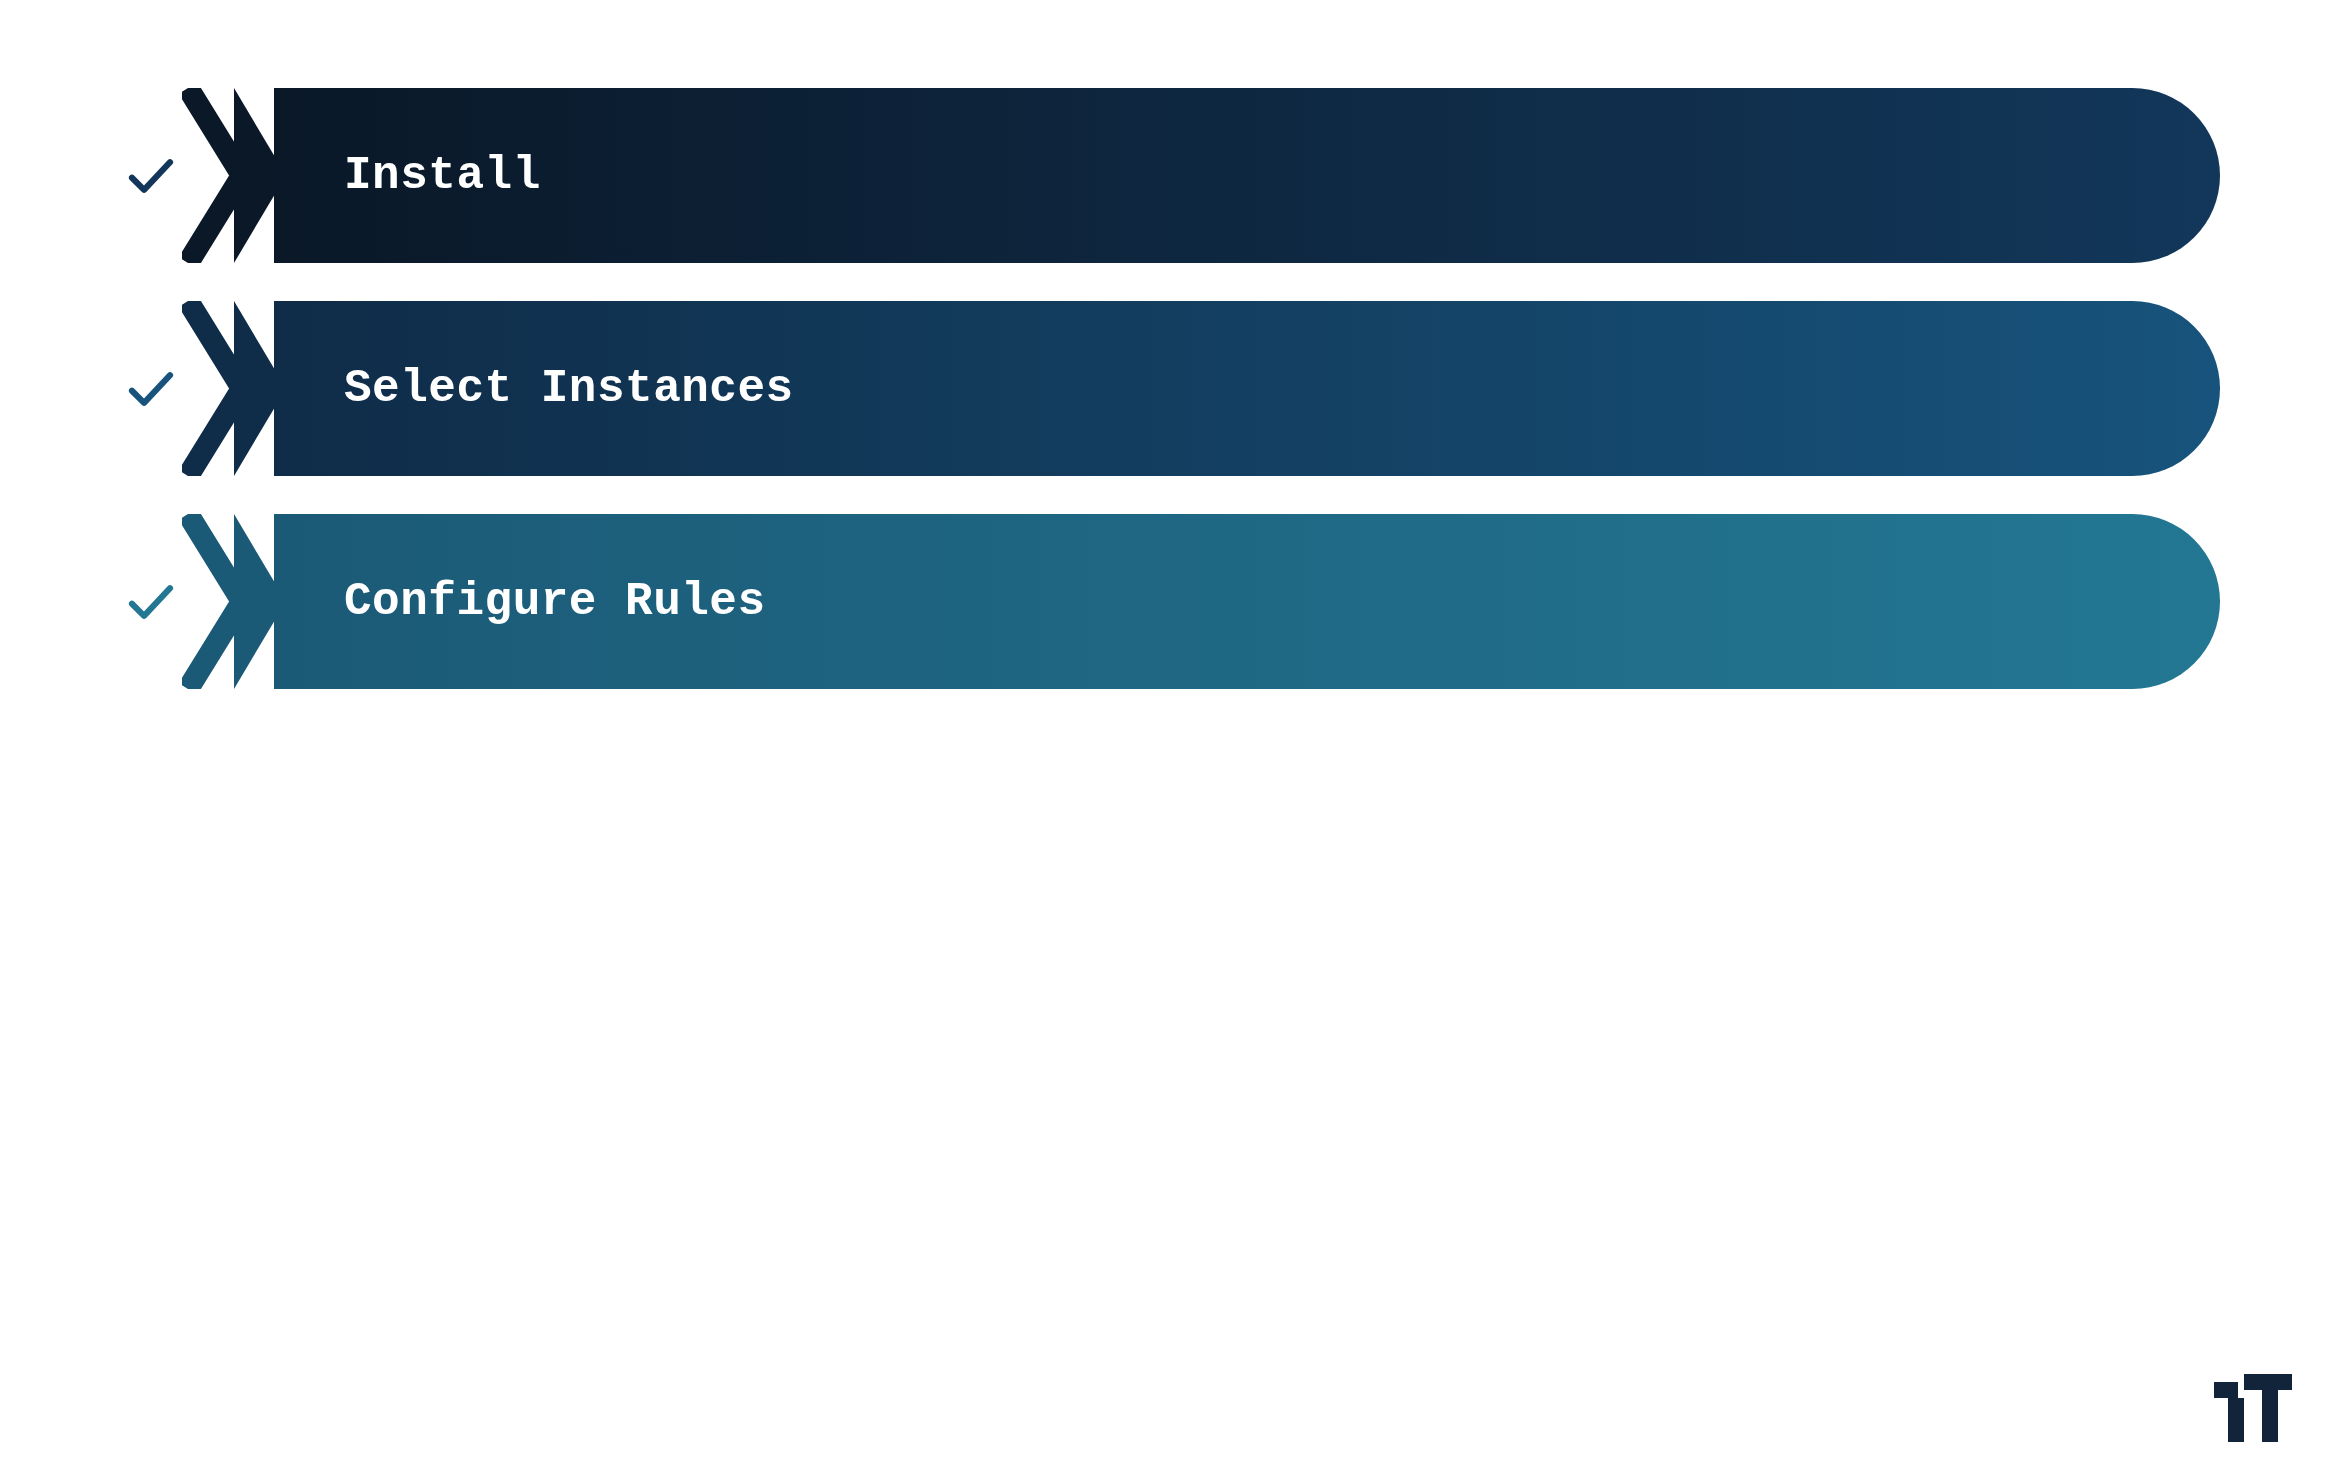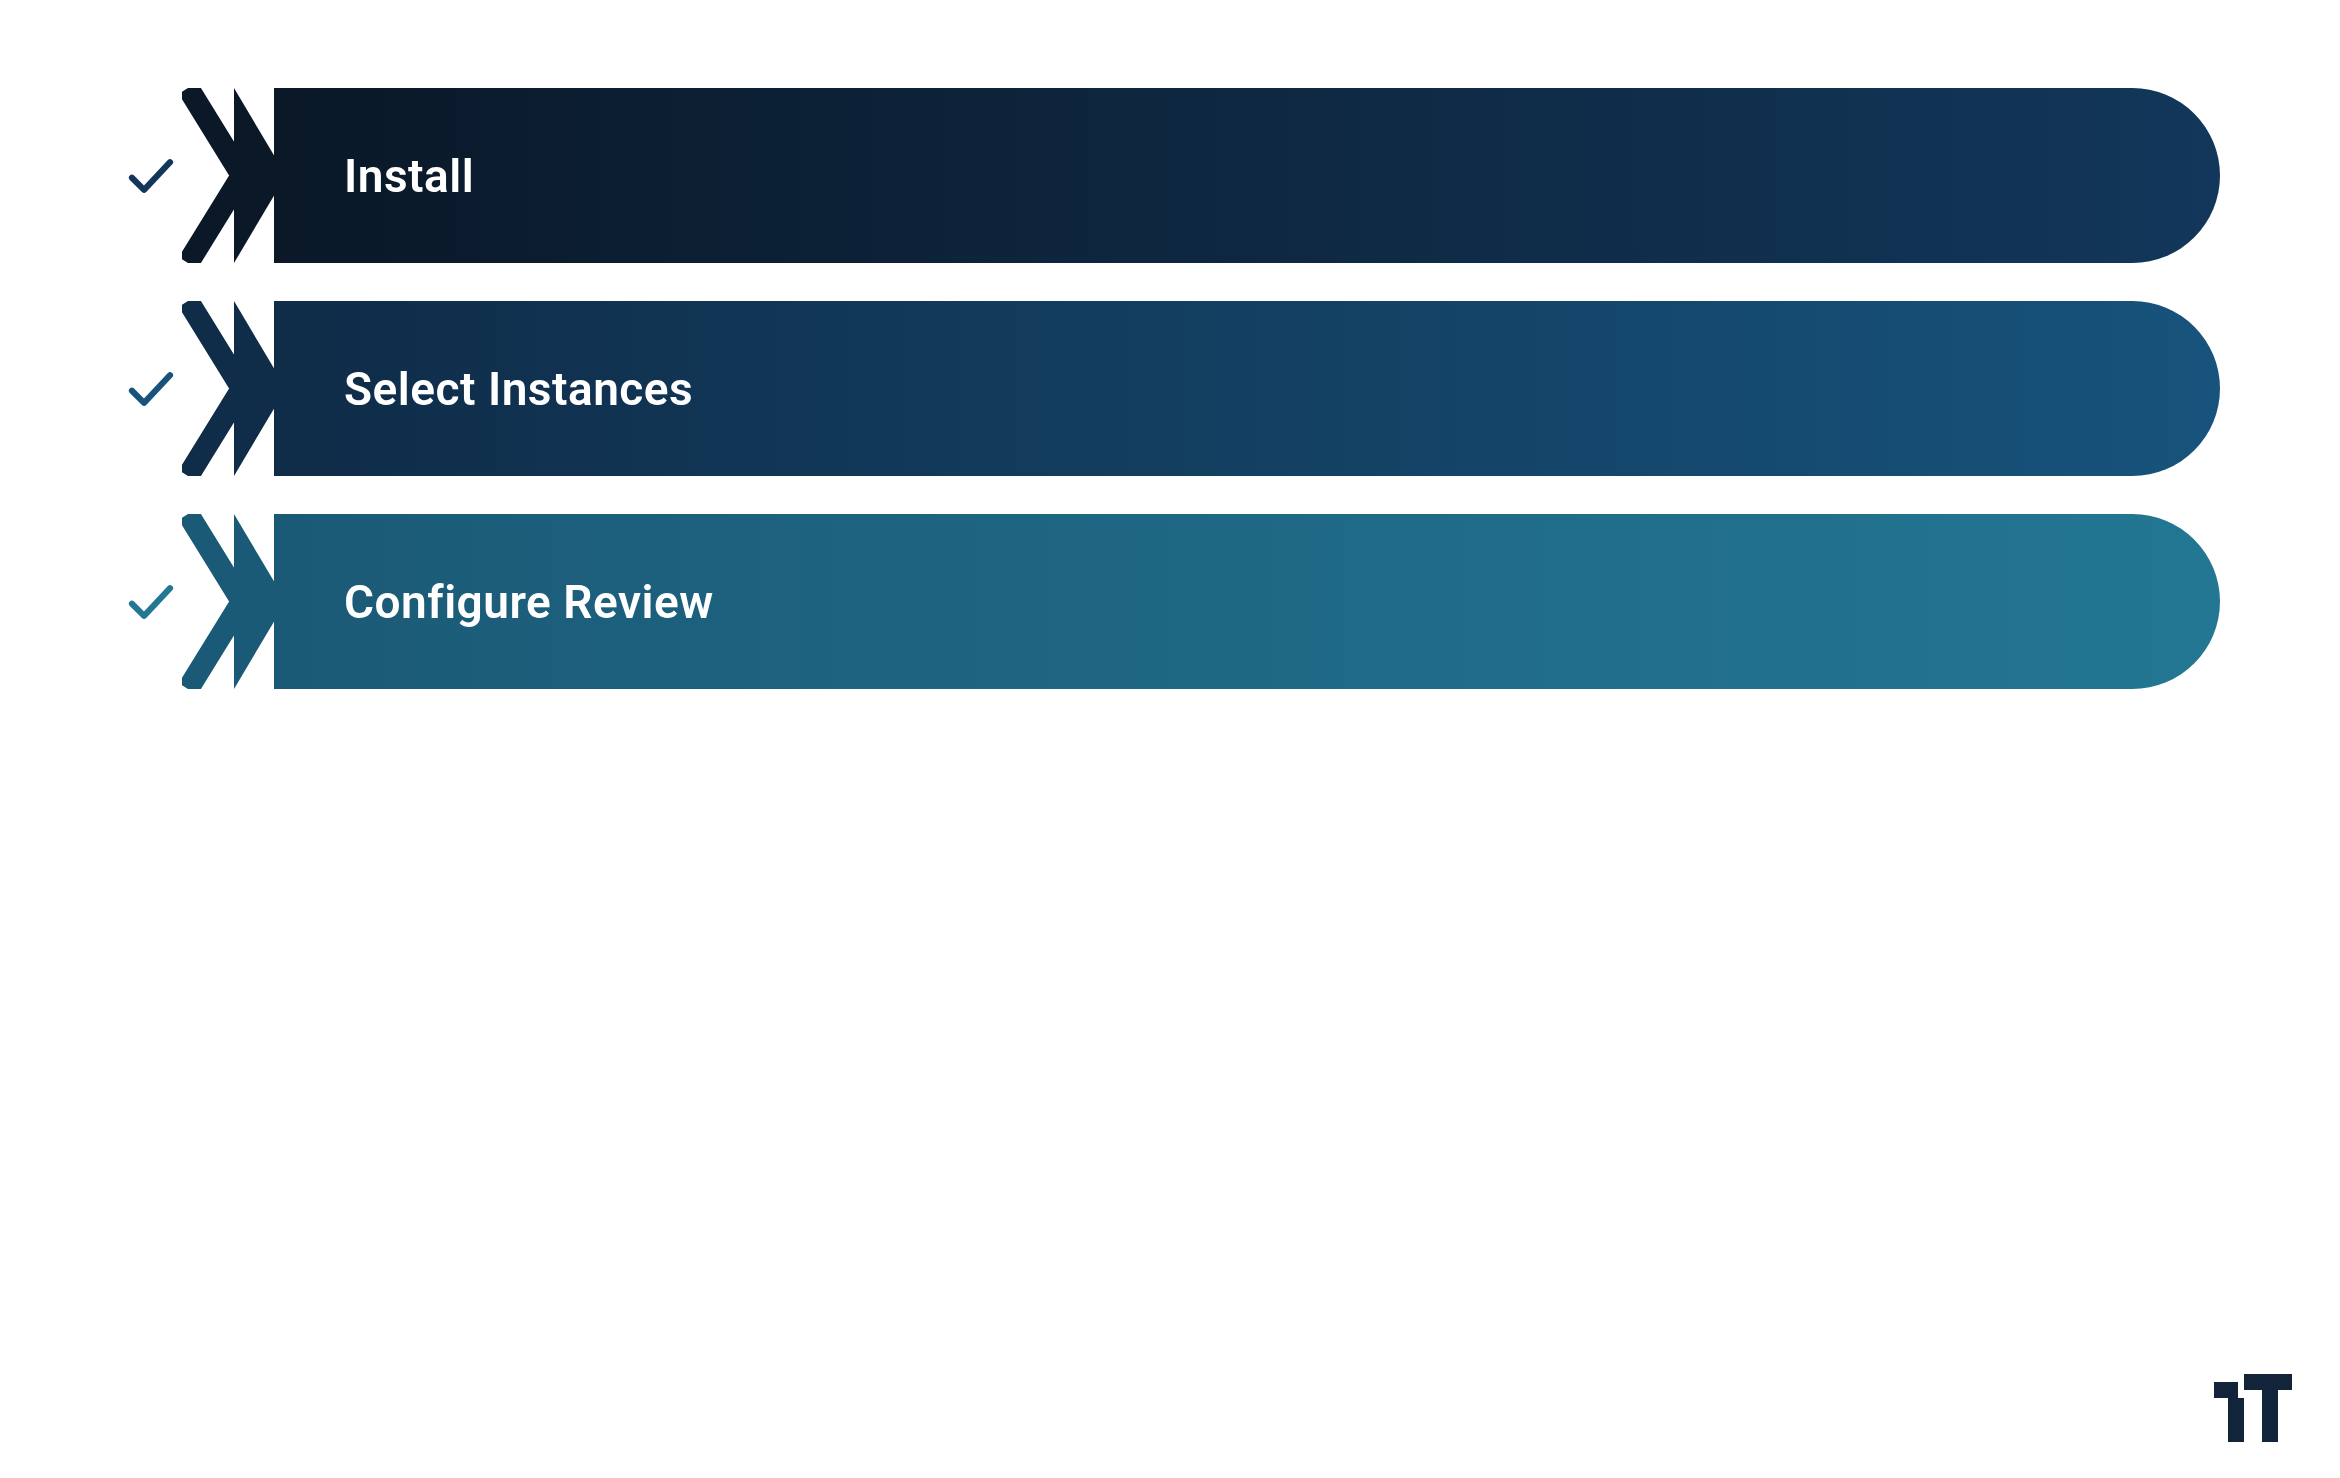--- a/index.html
+++ b/index.html
@@ -19,20 +19,21 @@
   .step-list {
     display: flex;
     flex-direction: column;
     gap: 38px;
   }
   .step {
     position: relative;
     display: flex;
     align-items: center;
     height: 175px;
+    font-family: Liberation Mono, monospace;
   }
   .check {
     width: 62px;
     display: flex;
     align-items: center;
     justify-content: center;
     flex: 0 0 62px;
   }
   .check svg {
     width: 52px;
@@ -128,21 +129,21 @@
       </div>
       <div class="chevron-stack">
         <svg class="chev chev-outer" viewBox="0 0 70 175" style="left:0;width:70px;">
             <path d="M6 0 L60 87.5 L6 175" fill="none" stroke-width="22" stroke-linejoin="miter" stroke="#1b5a77"></path>
           </svg>
         <svg class="chev chev-inner" viewBox="0 0 60 175" style="left:52px;width:60px;">
             <path d="M0 0 L52 87.5 L0 175 L0 0 Z" fill="#1b5a77"></path>
           </svg>
       </div>
       <div class="bar" style="--c0: #1b5a77; --c1: #237793;">
-        <span class="bar-label">Configure Review</span>
+        <span class="bar-label">Configure Rules</span>
       </div>
     </div>
 
 
   </div>
 
   <div class="logo">
     <svg viewBox="0 0 78 68">
 
       <g fill="#12243a">

